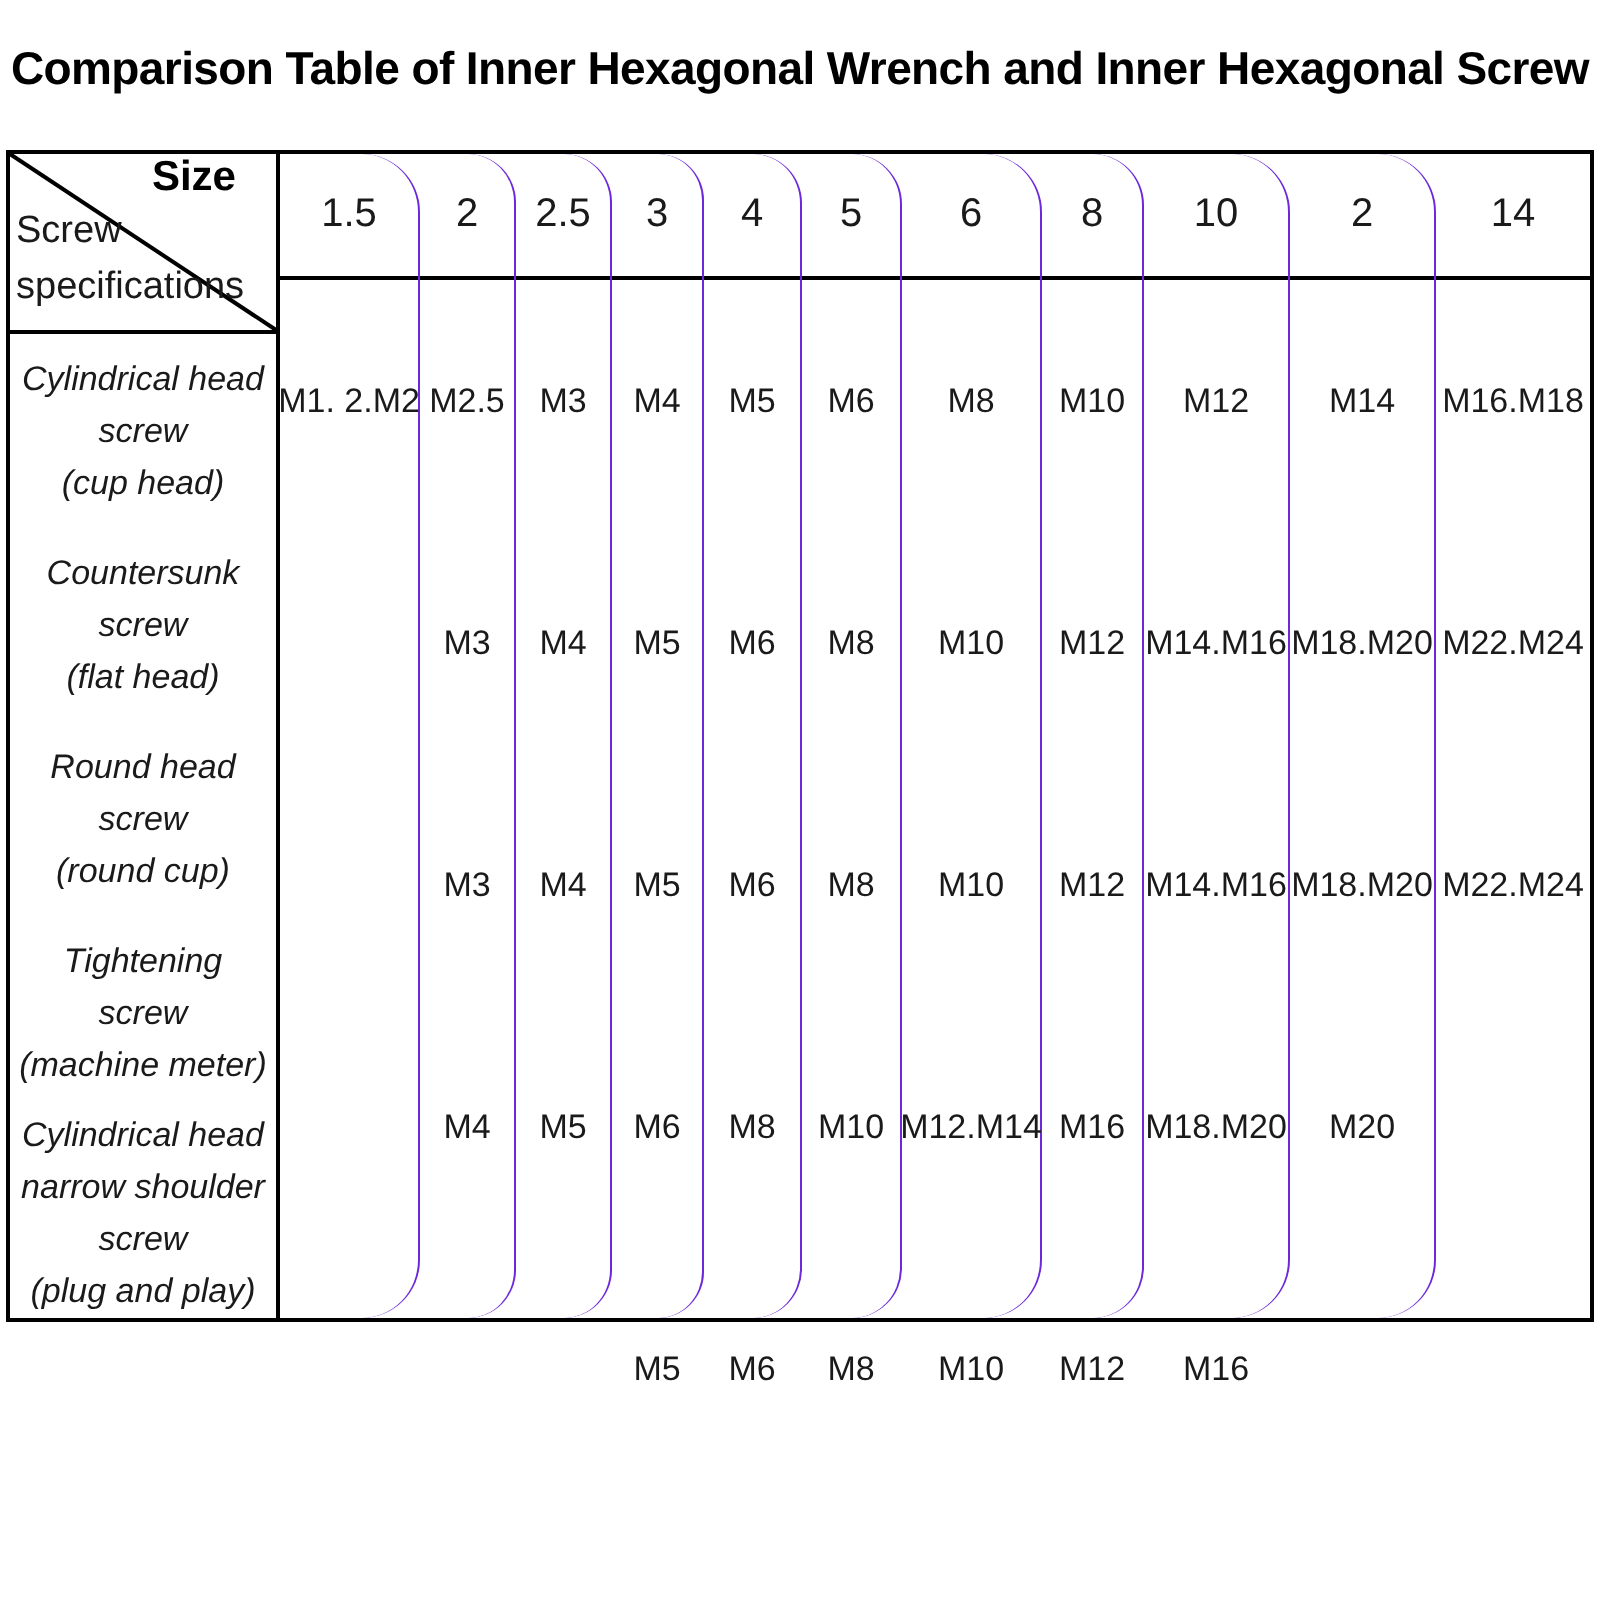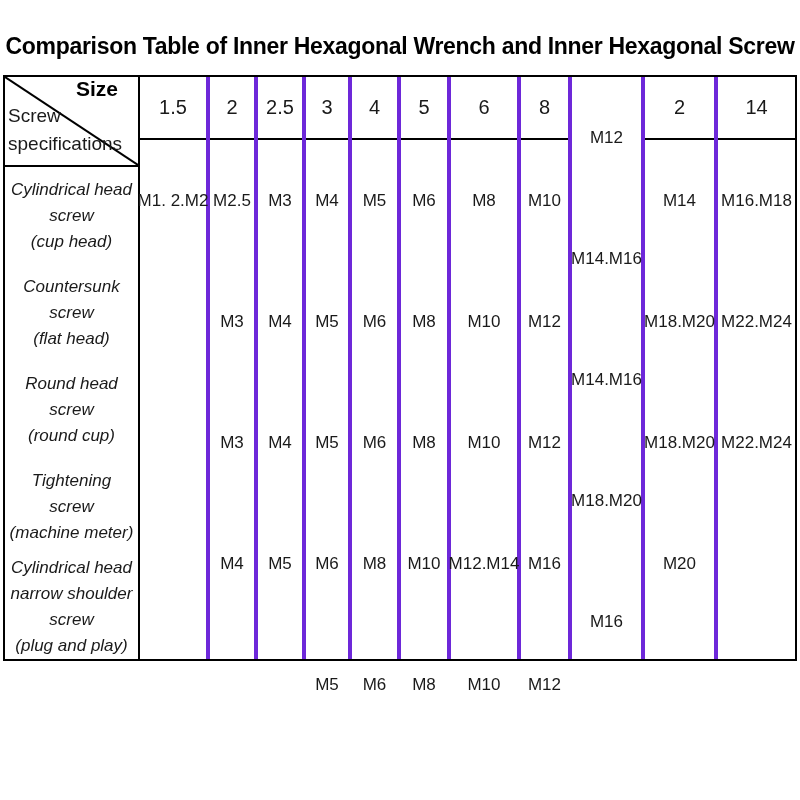--- a/index.html
+++ b/index.html
@@ -6,21 +6,21 @@
   html, body { width: 800px; height: 800px; }
   body {
     background: #ffffff;
     font-family: "Liberation Sans", "DejaVu Sans", sans-serif;
     color: #1a1a1a;
     position: relative;
     overflow: hidden;
   }
   .page-title {
     position: absolute;
-    top: 33px; left: 0;
+    top: 21px; left: 0;
     width: 800px;
     text-align: center;
     font-size: 23px;
     font-weight: bold;
     letter-spacing: -0.3px;
     color: #000;
     white-space: nowrap;
   }
   .ctable {
     position: absolute;
@@ -66,21 +66,21 @@
     justify-content: center;
     text-align: center;
     font-size: 17px;
     line-height: 26px;
     white-space: pre-line;
     font-style: italic;
   }
   
   .data-area { flex: 1; display: flex; }
   .dcol { display: flex; flex-direction: column; flex-shrink: 0; }
-  .dcol:not(:last-child) { border-right: 4px solid #6d28d9; }
+  .dcol:not(:last-child) { border-right: 1px solid #6d28d9; border-radius: 29px; }
   .dhead {
     height: 63px;
     border-bottom: 2px solid #000;
     display: flex;
     align-items: center;
     justify-content: center;
     font-size: 20px;
     flex-shrink: 0;
   }
   .dcell {
@@ -196,20 +196,21 @@
     <div class="dcol" style="width:51px">
       <div class="dhead">8</div>
       <div class="dcell">M10</div>
       <div class="dcell">M12</div>
       <div class="dcell">M12</div>
       <div class="dcell">M16</div>
       <div class="dcell">M12</div>
     </div>
 
     <div class="dcol" style="width:73px">
+      <div class="dhead">10</div>
       <div class="dcell">M12</div>
       <div class="dcell">M14.M16</div>
       <div class="dcell">M14.M16</div>
       <div class="dcell">M18.M20</div>
       <div class="dcell">M16</div>
     </div>
 
     <div class="dcol" style="width:73px">
       <div class="dhead">2</div>
       <div class="dcell">M14</div>

